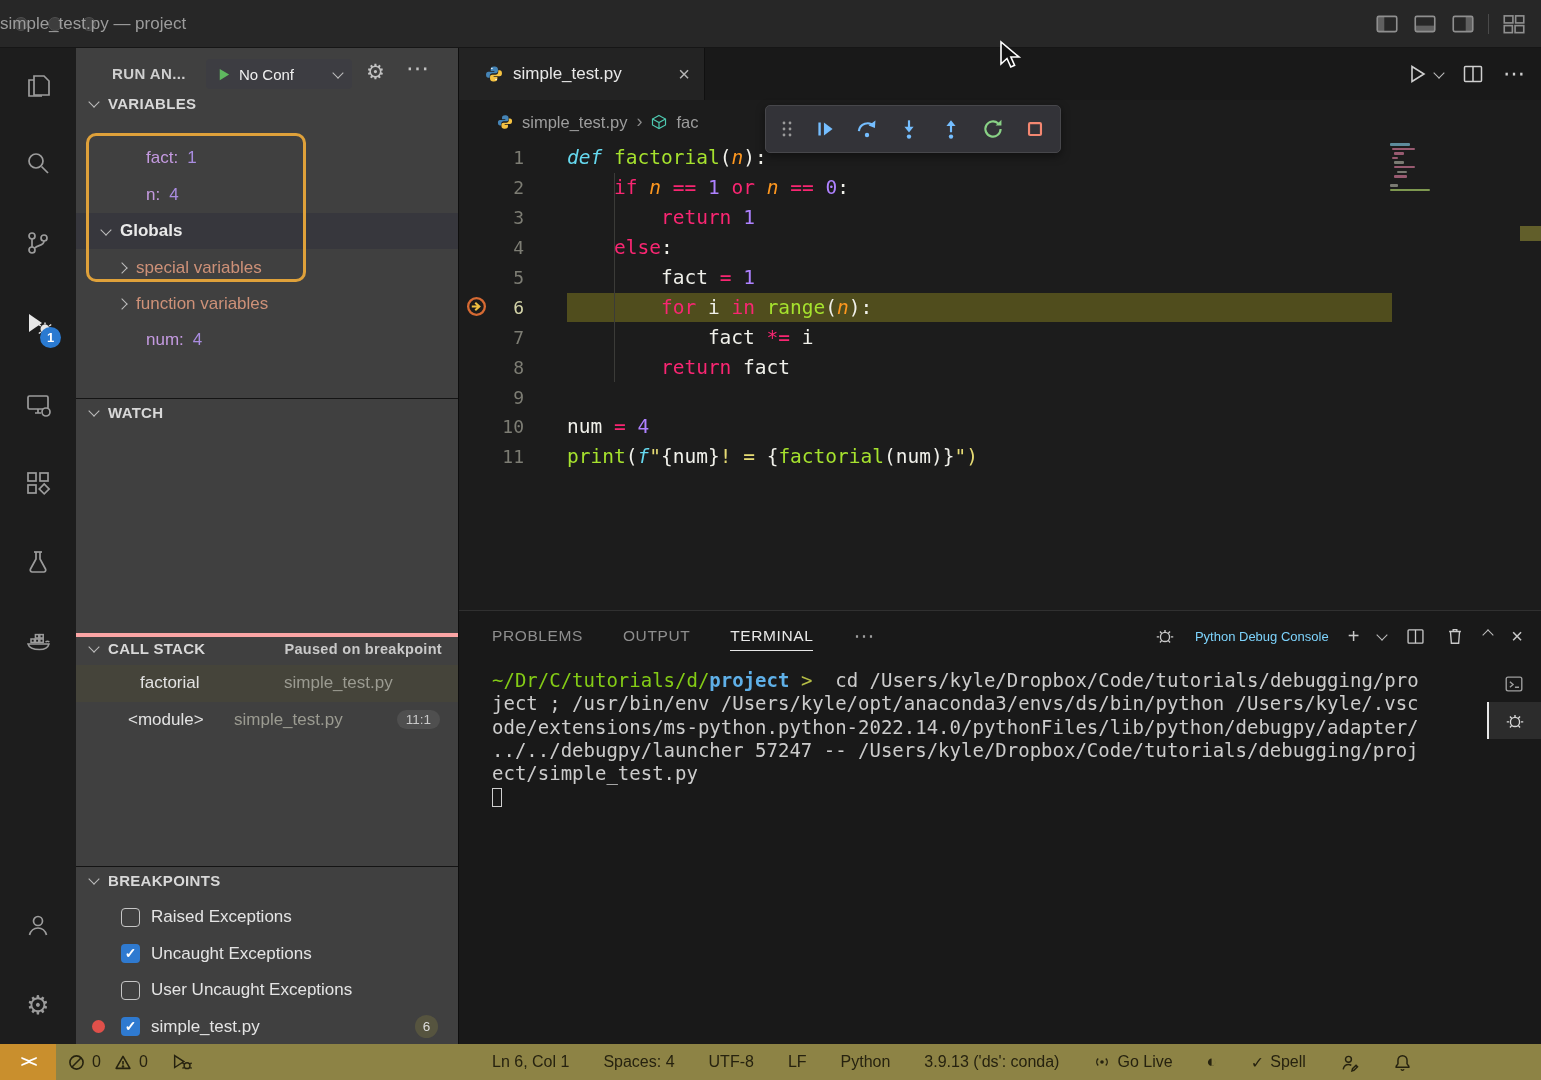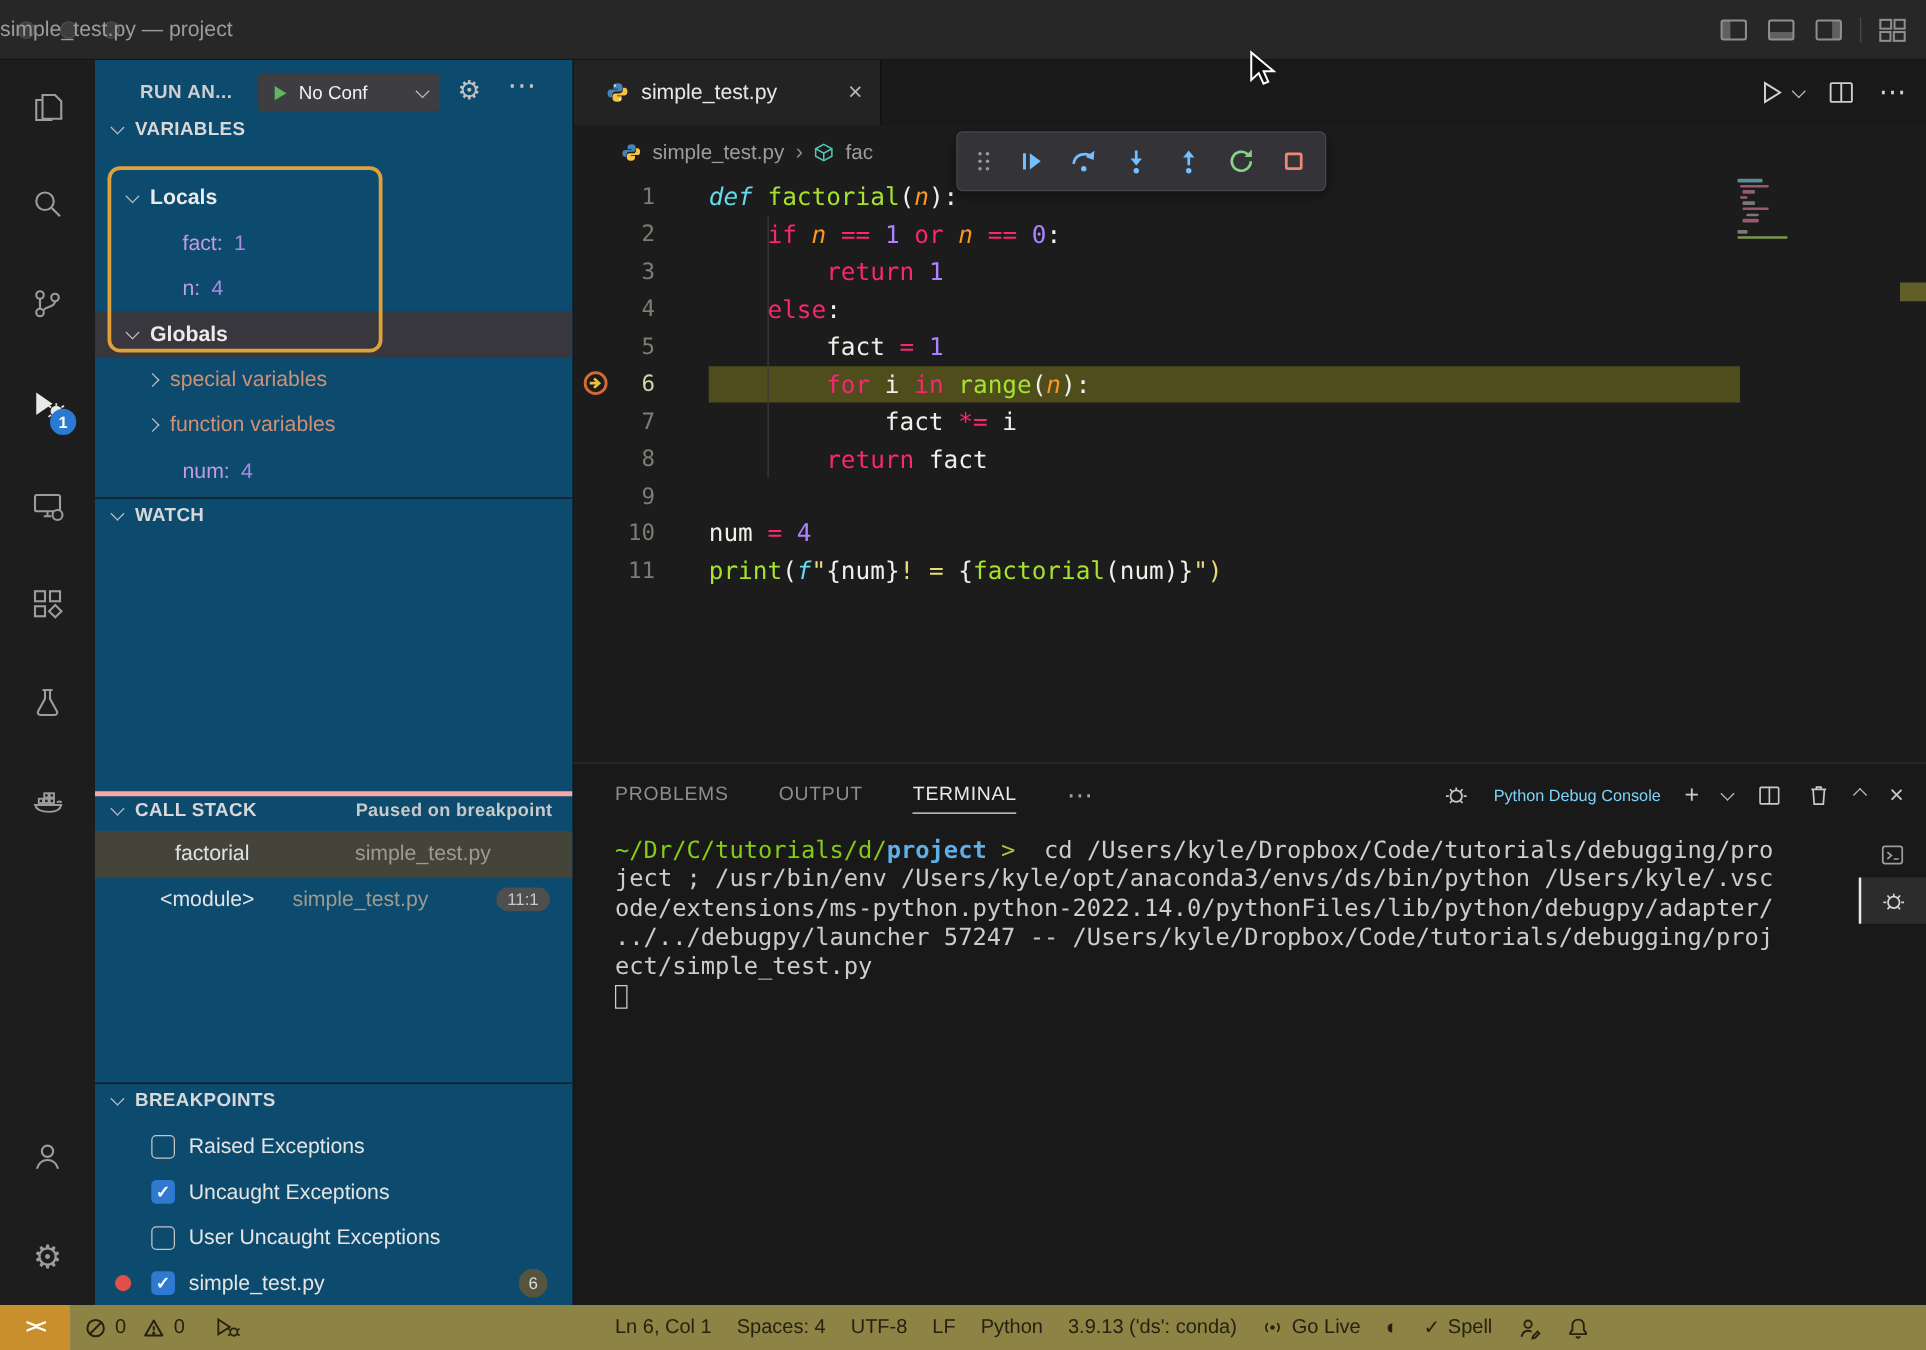--- a/index.html
+++ b/index.html
@@ -16,21 +16,21 @@
   .win-icons{position:absolute;right:14px;top:0;height:48px;display:flex;align-items:center;gap:12px}
   .win-sep{width:1px;height:20px;background:#4a4a4a}
 
   
   .activitybar{position:absolute;left:0;top:48px;width:76px;height:996px;background:#1d1d1d;z-index:4}
   .ab-item{position:absolute;left:23px;width:30px;height:30px}
   .ab-badge{position:absolute;left:40px;top:279px;width:21px;height:21px;border-radius:50%;background:#2a7ad1;color:#fff;font-size:13px;line-height:21px;text-align:center;font-weight:bold;z-index:2}
   .gear-glyph{font-size:26px;color:#9c9c9c;line-height:30px;text-align:center}
 
   
-  .sidebar{position:absolute;left:76px;top:48px;width:383px;height:996px;background:#0c4a6e;border-right:1px solid #0e0e0e;overflow:hidden;z-index:3}
+  .sidebar{position:absolute;left:76px;top:48px;width:383px;height:996px;background:#404040;border-right:1px solid #0e0e0e;overflow:hidden;z-index:3}
   .sb-title{position:absolute;left:36px;top:17px;font-size:15px;font-weight:bold;color:#cfcfcf;letter-spacing:.4px}
   .run-config{position:absolute;left:130px;top:11px;width:146px;height:30px;background:#3d3d42;border-radius:4px;display:flex;align-items:center;gap:8px;padding:0 10px;color:#f0f0f0;font-size:15px;cursor:default}
   .run-config .chev{margin-left:auto}
   .sb-gear{position:absolute;left:290px;top:12px;font-size:21px;color:#c2c2c2}
   .sb-more{position:absolute;left:330px;top:7px;font-size:23px;color:#c2c2c2}
 
   .chev{width:8px;height:8px;border-right:1.8px solid #bdbdbd;border-bottom:1.8px solid #bdbdbd;display:inline-block;flex:none}
   .chev.d{transform:rotate(45deg);margin-top:-3px}
   .chev.r{transform:rotate(-45deg)}
 
@@ -117,21 +117,21 @@
   .term-cursor{display:inline-block;width:10px;height:19px;border:1.3px solid #cfcfcf;vertical-align:text-bottom}
 
   .term-strip{position:absolute;right:0;top:54px;width:54px}
   .strip-row{height:37px;display:flex;align-items:center;justify-content:center}
   .strip-row.sel{background:#2c2c2c;border-left:2px solid #e8e8e8}
 
   
   .statusbar{position:absolute;left:0;top:1044px;width:1541px;height:36px;background:#8d8345;color:#26220f;font-size:16px;z-index:5}
   .sb-remote{position:absolute;left:0;top:0;width:56px;height:36px;background:#c98f2d;color:#fff;display:flex;align-items:center;justify-content:center;font-weight:bold;letter-spacing:-2px;font-size:16px}
   .sb-left{position:absolute;left:68px;top:0;height:36px;display:flex;align-items:center;gap:7px}
-  .sb-center{position:absolute;left:492px;top:0;height:36px;display:flex;align-items:center;gap:20px;white-space:nowrap}
+  .sb-center{position:absolute;left:492px;top:0;height:36px;display:flex;align-items:center;gap:34px;white-space:nowrap}
   .sb-item{display:flex;align-items:center;gap:6px}
   .half-circle{font-size:17px}
 
   .mouse{position:absolute;left:998px;top:40px;z-index:99;pointer-events:none}
 </style>
 </head>
 <body>
 
 <div class="titlebar">
   <span class="tl r"></span>
@@ -251,24 +251,20 @@
   </div>
   <span class="sb-gear">⚙</span>
   <span class="sb-more">⋯</span>
 
   <div class="sec-h" id="sec-variables">
     <span class="chev d"></span>
     <span>VARIABLES</span>
   </div>
 
   <div class="var-rows">
-    <div class="vrow" style="padding-left:26px">
-      <span class="chev d"></span>
-      <span class="var-group">Locals</span>
-    </div>
     <div class="vrow" style="padding-left:70px">
       <span class="var-name">fact:</span>
       <span class="var-val">1</span>
     </div>
     <div class="vrow" style="padding-left:70px">
       <span class="var-name">n:</span>
       <span class="var-val">4</span>
     </div>
     <div class="vrow sel" style="padding-left:26px">
       <span class="chev d"></span>

